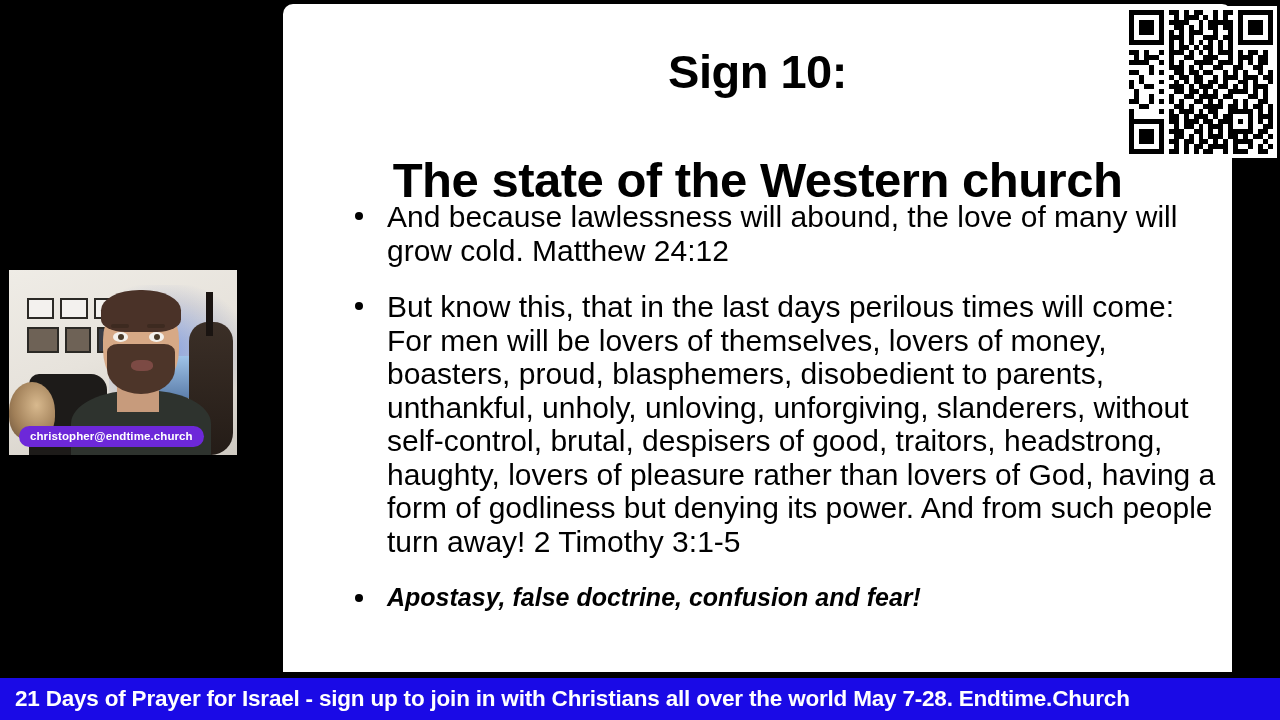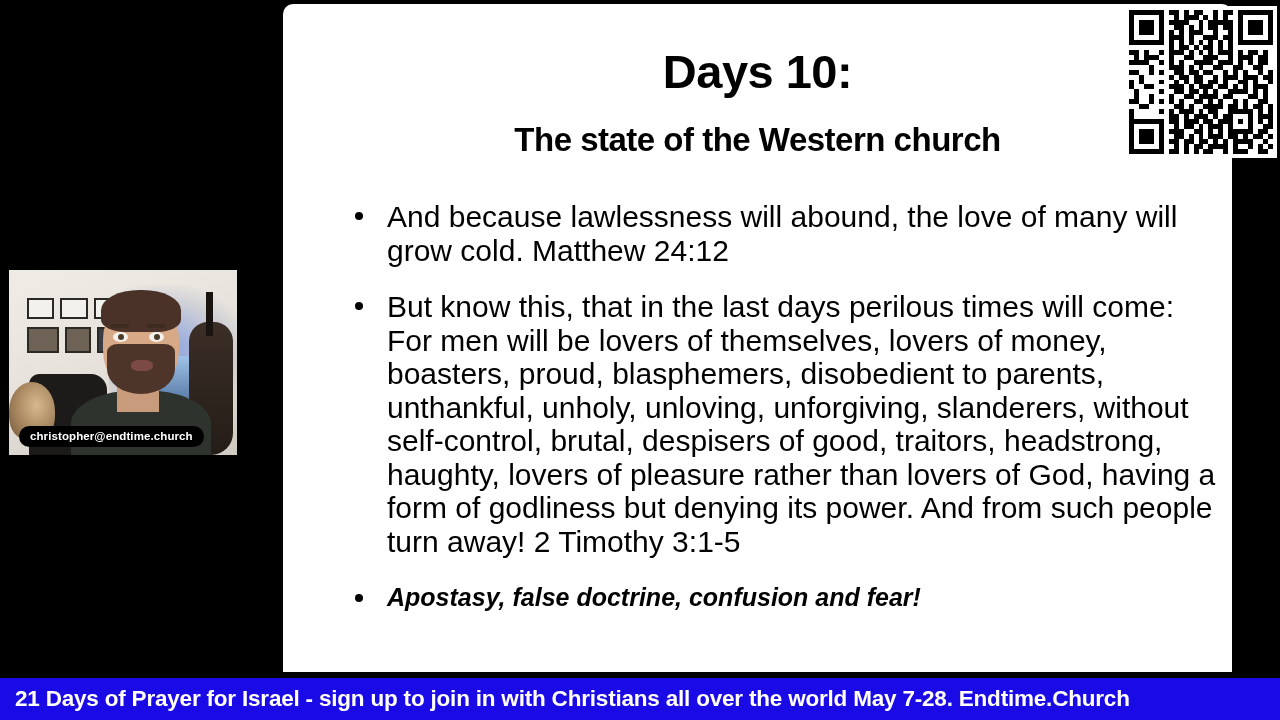--- a/index.html
+++ b/index.html
@@ -28,21 +28,21 @@
     left:0; top:34px;
     width:949px;
     text-align:center;
     color:#000;
     font-weight:700;
     font-size:47px;
     line-height:68px;
     letter-spacing:-0.5px;
     white-space:nowrap;
   }
-  .slide-title .line2 { display:block; font-size:33px; }
+  .slide-title .line2 { display:block; font-size:49px;margin-top:40px; }
 
   .bullets {
     position:absolute;
     left:60px; top:196px;
     width:880px;
   }
   .bullet {
     position:relative;
     padding-left:44px;
     color:#000;
@@ -163,21 +163,21 @@
   .wc-brow {
     position:absolute; top:54px; width:18px; height:4px;
     background:#3d2a20; border-radius:3px;
   }
   .wc-brow.l { left:102px; }
   .wc-brow.r { left:138px; }
 
   .name-badge {
     position:absolute;
     left:10px; bottom:8px;
-    background:#000000;
+    background:#6d28d9;
     color:#ffffff;
     font-size:11.5px;
     font-weight:600;
     padding:4px 11px 5px 11px;
     border-radius:11px;
     white-space:nowrap;
     letter-spacing:0.1px;
   }
 
   
@@ -200,21 +200,21 @@
   }
 </style>
 </head>
 <body>
 
 <div class="stage">
 
   <div class="slide">
 
     <div class="slide-title">
-      <span>Days 10:</span>
+      <span>Sign 10:</span>
       <span class="line2">The state of the Western church</span>
     </div>
 
     <div class="bullets">
       <div class="bullet">
         <span class="dot"></span>
         <span>And because lawlessness will abound, the love of many will grow cold. Matthew 24:12</span>
       </div>
       <div class="bullet">
         <span class="dot"></span>

